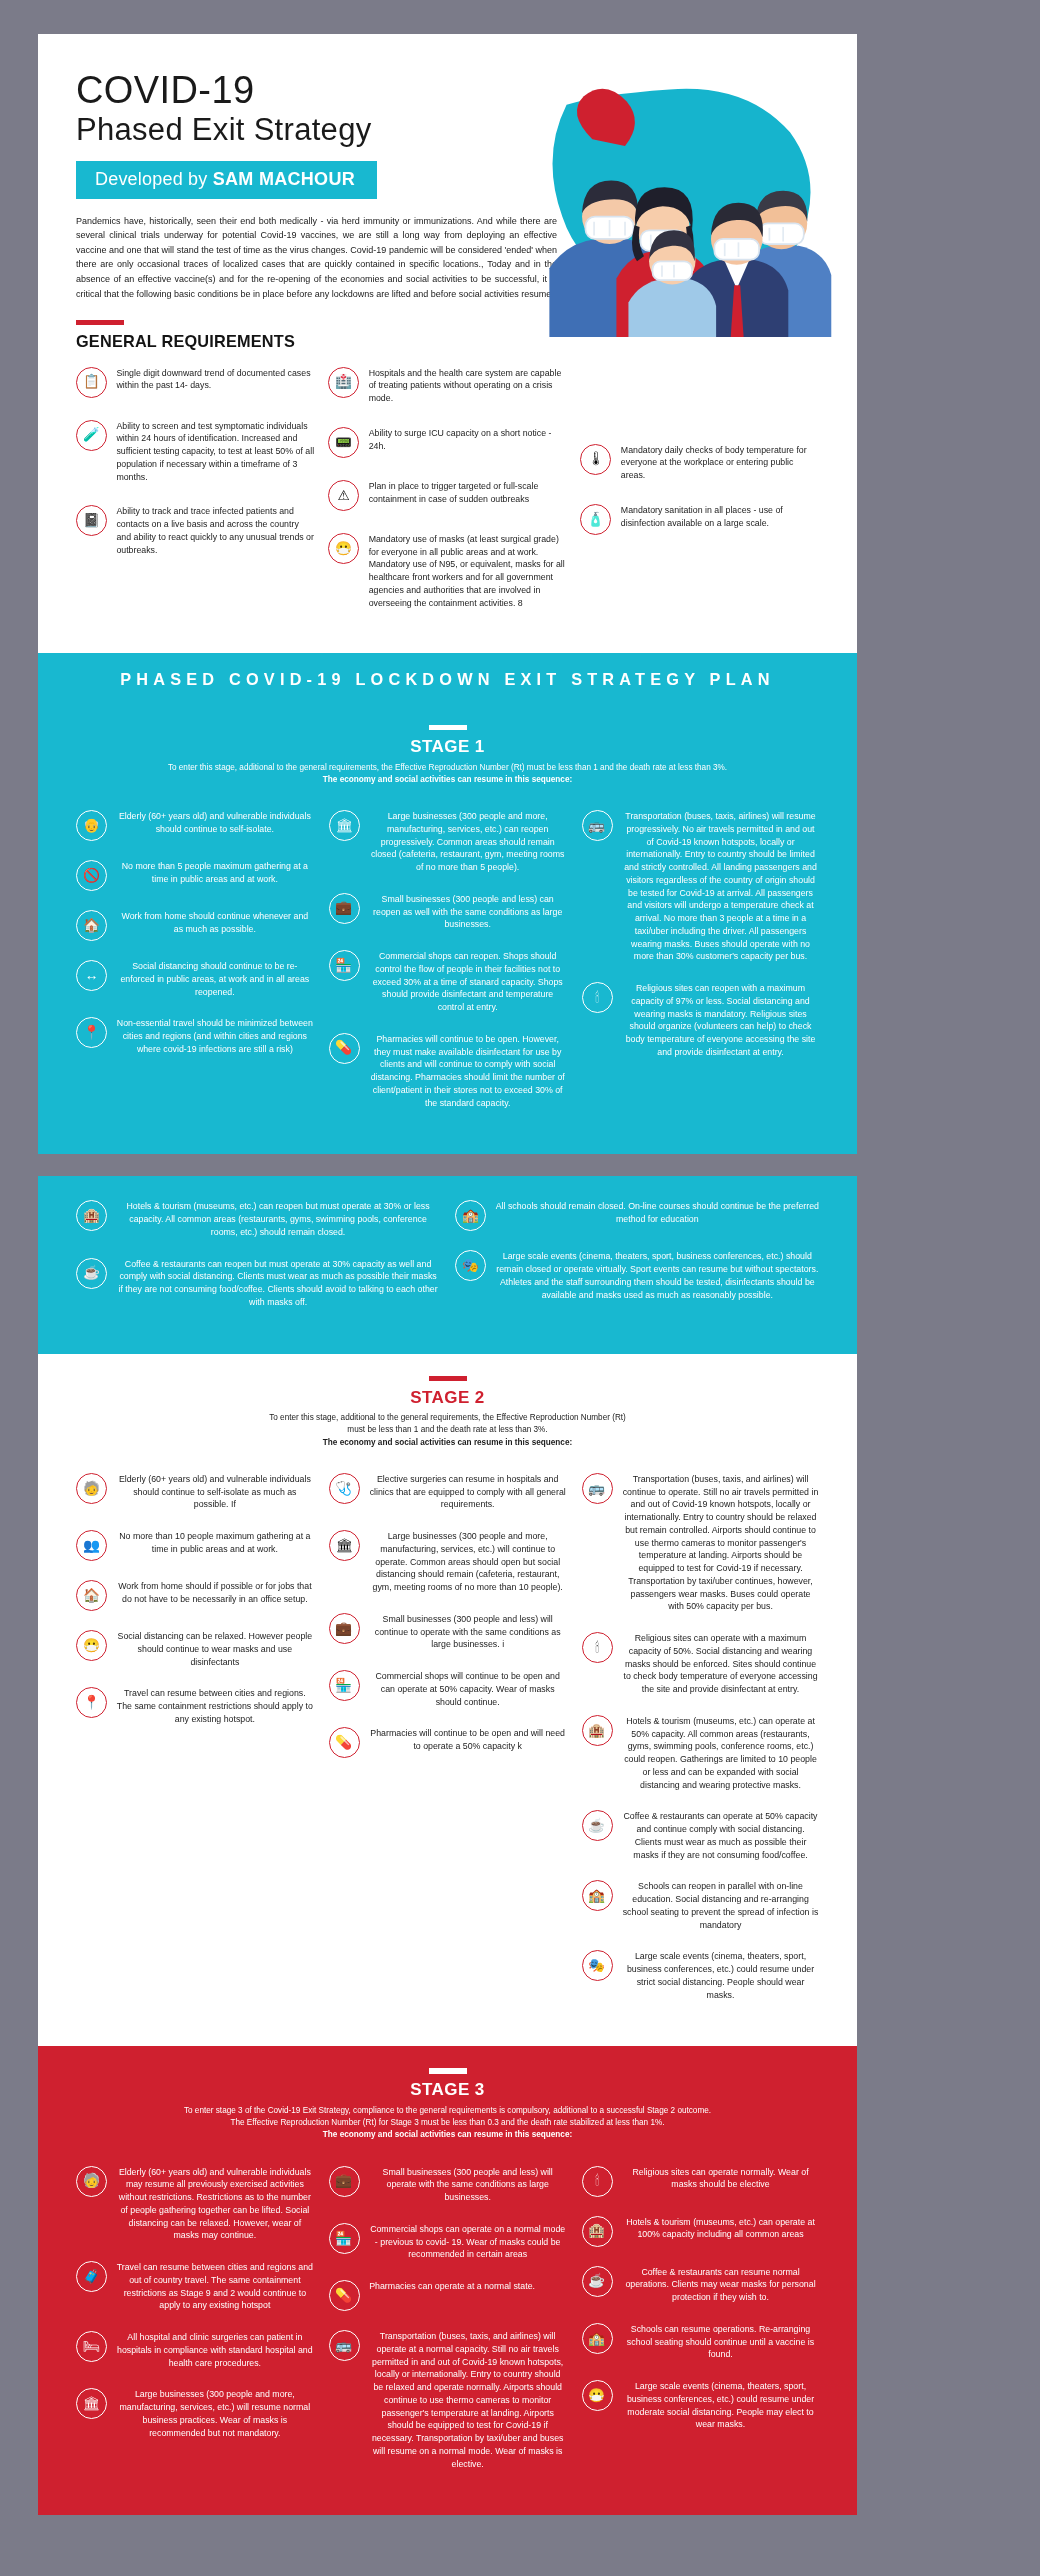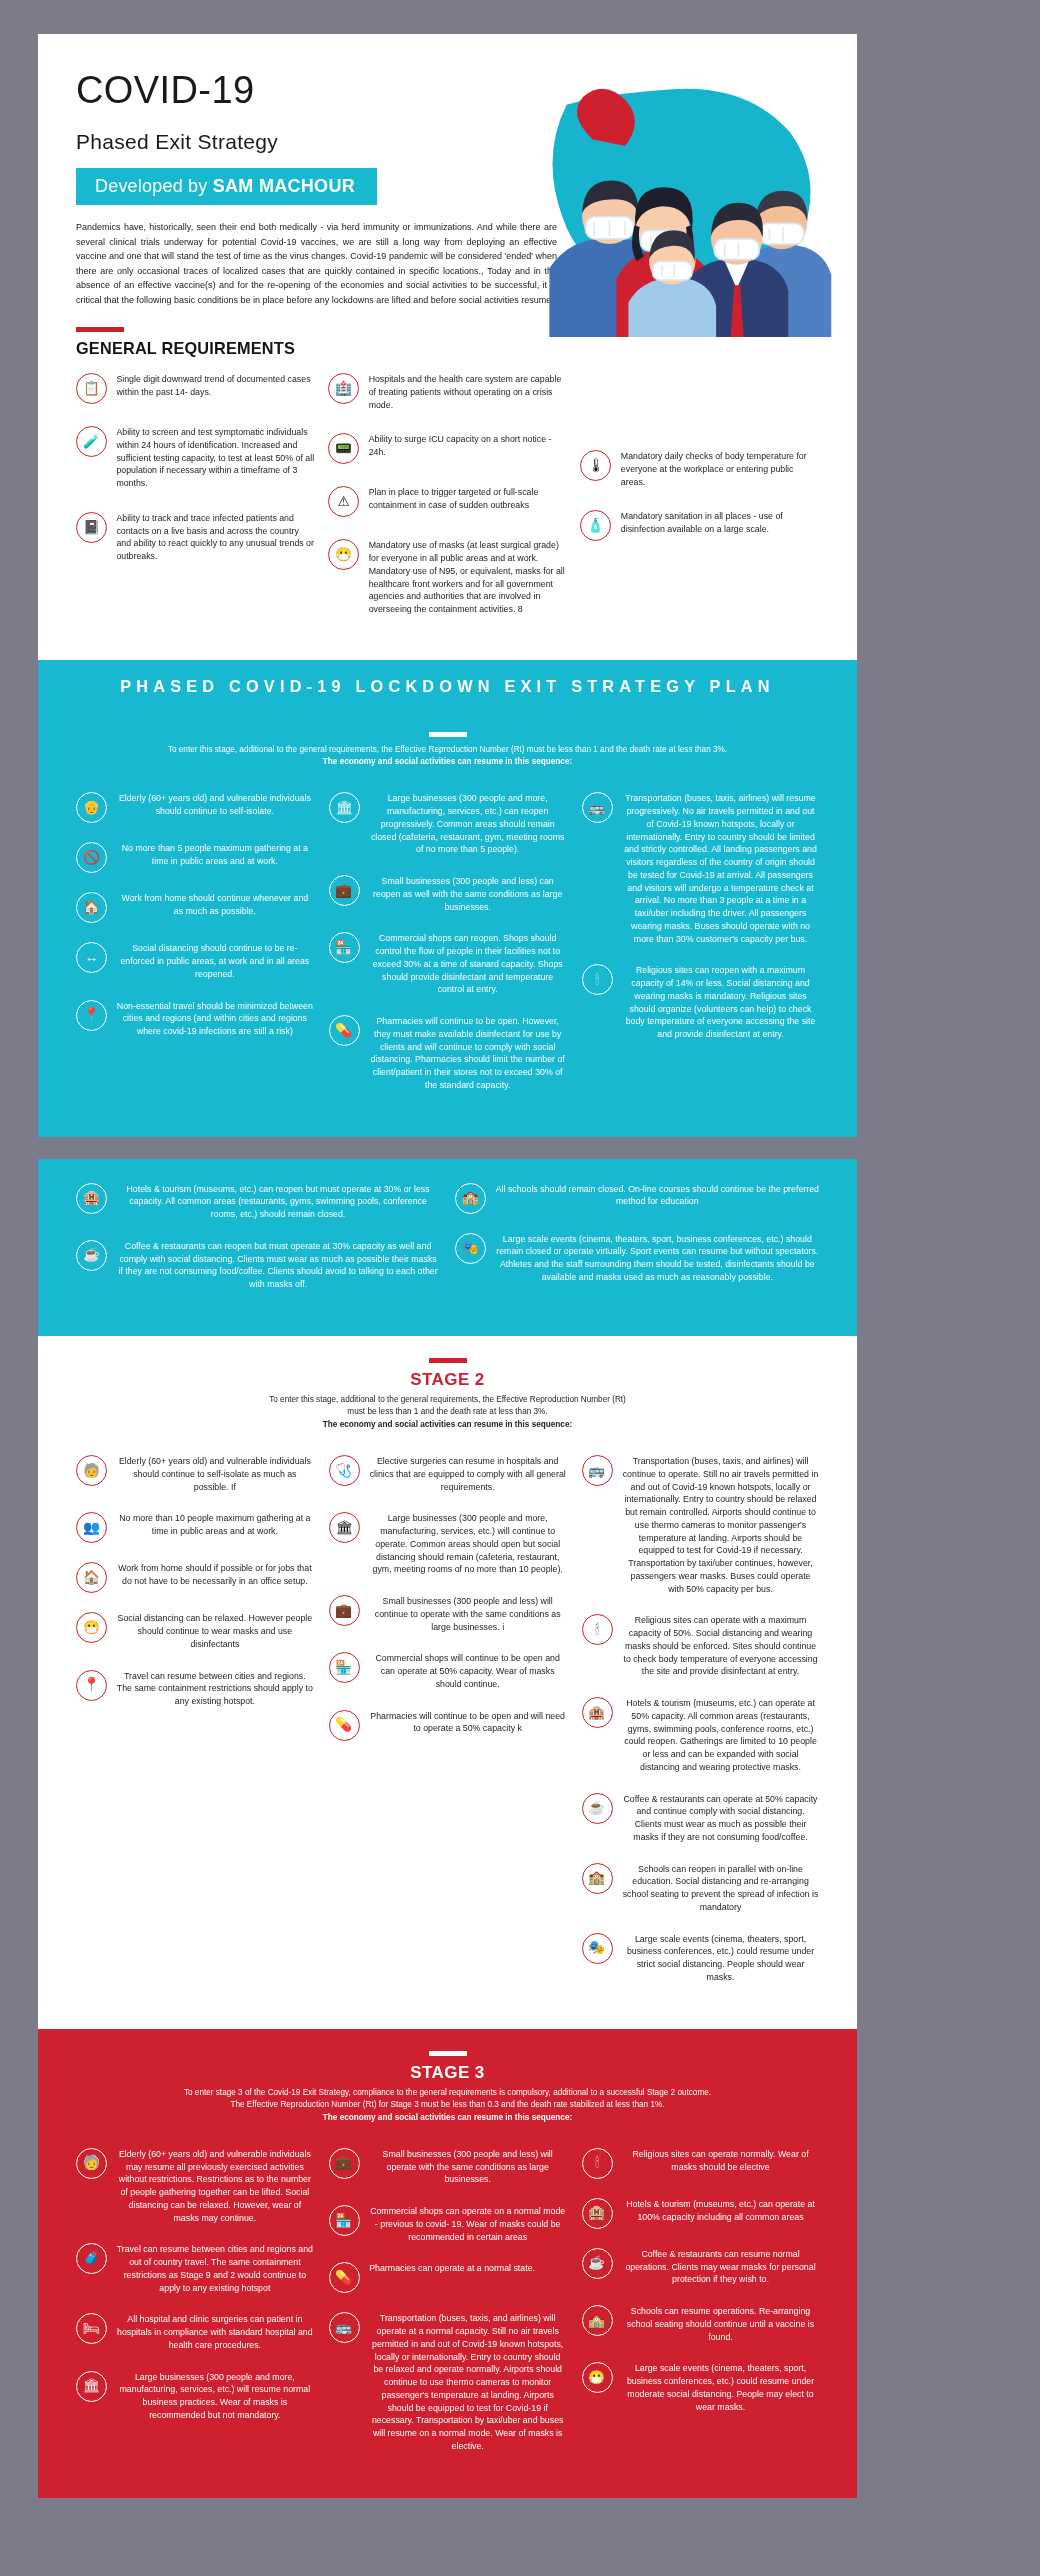--- a/index.html
+++ b/index.html
@@ -23,22 +23,22 @@
   .teal  { background: #18b8d0; }
   .red   { background: #cf202f; }
 
   
   .header-block { position: relative; padding: 36px 38px 0 38px; overflow: hidden; }
   .title-main {
     font-size: 38px; font-weight: 300; letter-spacing: 0.4px;
     color: #1a1a1a; line-height: 1.08;
   }
   .title-sub {
-    font-size: 21px; font-weight: 300; letter-spacing: 0.3px;
-    color: #1a1a1a; line-height: 1.15; margin-top: 19px;
+    font-size: 31px; font-weight: 300; letter-spacing: 0.3px;
+    color: #1a1a1a; line-height: 1.15; margin-top: 1px;
   }
   .dev-bar {
     display: inline-block; background: #18b8d0; color: #fff;
     font-size: 18px; font-weight: 300; padding: 7.7px 22px 8.6px 19px;
     margin-top: 13.7px; letter-spacing: 0.2px;
   }
   .dev-bar b { font-weight: 700; letter-spacing: 0.3px; }
 
   .intro {
     margin-top: 15px; width: 481px;
@@ -247,20 +247,21 @@
             </div>
           </div>
       </div>
     </div>
   </div>
 
   <div class="teal">
     <div class="banner">PHASED COVID-19 LOCKDOWN EXIT STRATEGY PLAN</div>
     <div class="stage-wrap">
       <div class="stage-rule"></div>
+      <div class="stage-title">STAGE 1</div>
       <div class="stage-lead">
         <div>To enter this stage, additional to the general requirements, the Effective Reproduction Number (Rt) must be less than 1 and the death rate at less than 3%.</div>
         <div class="b">The economy and social activities can resume in this sequence:</div>
       </div>
     </div>
     <div class="pad grid">
       <div class="col" id="s1c1">
           <div class="item">
             <div class="badge white-ring">
               <span class="glyph">👴</span>
@@ -322,21 +323,21 @@
           <div class="item">
             <div class="badge white-ring">
               <span class="glyph">🚌</span>
             </div>
             <div class="txt">Transportation (buses, taxis, airlines) will resume progressively. No air travels permitted in and out of Covid-19 known hotspots, locally or internationally. Entry to country should be limited and strictly controlled. All landing passengers and visitors regardless of the country of origin should be tested for Covid-19 at arrival. All passengers and visitors will undergo a temperature check at arrival. No more than 3 people at a time in a taxi/uber including the driver. All passengers wearing masks. Buses should operate with no more than 30% customer's capacity per bus.</div>
           </div>
           <div class="item">
             <div class="badge white-ring">
               <span class="glyph">🕯</span>
             </div>
-            <div class="txt">Religious sites can reopen with a maximum capacity of 14% or less. Social distancing and wearing masks is mandatory. Religious sites should organize (volunteers can help) to check body temperature of everyone accessing the site and provide disinfectant at entry.</div>
+            <div class="txt">Religious sites can reopen with a maximum capacity of 97% or less. Social distancing and wearing masks is mandatory. Religious sites should organize (volunteers can help) to check body temperature of everyone accessing the site and provide disinfectant at entry.</div>
           </div>
         </div>
     </div>
   </div>
 
   <div class="gap"></div>
 
   <div class="teal">
     <div class="pad grid">
       <div class="col" id="s1k1">

